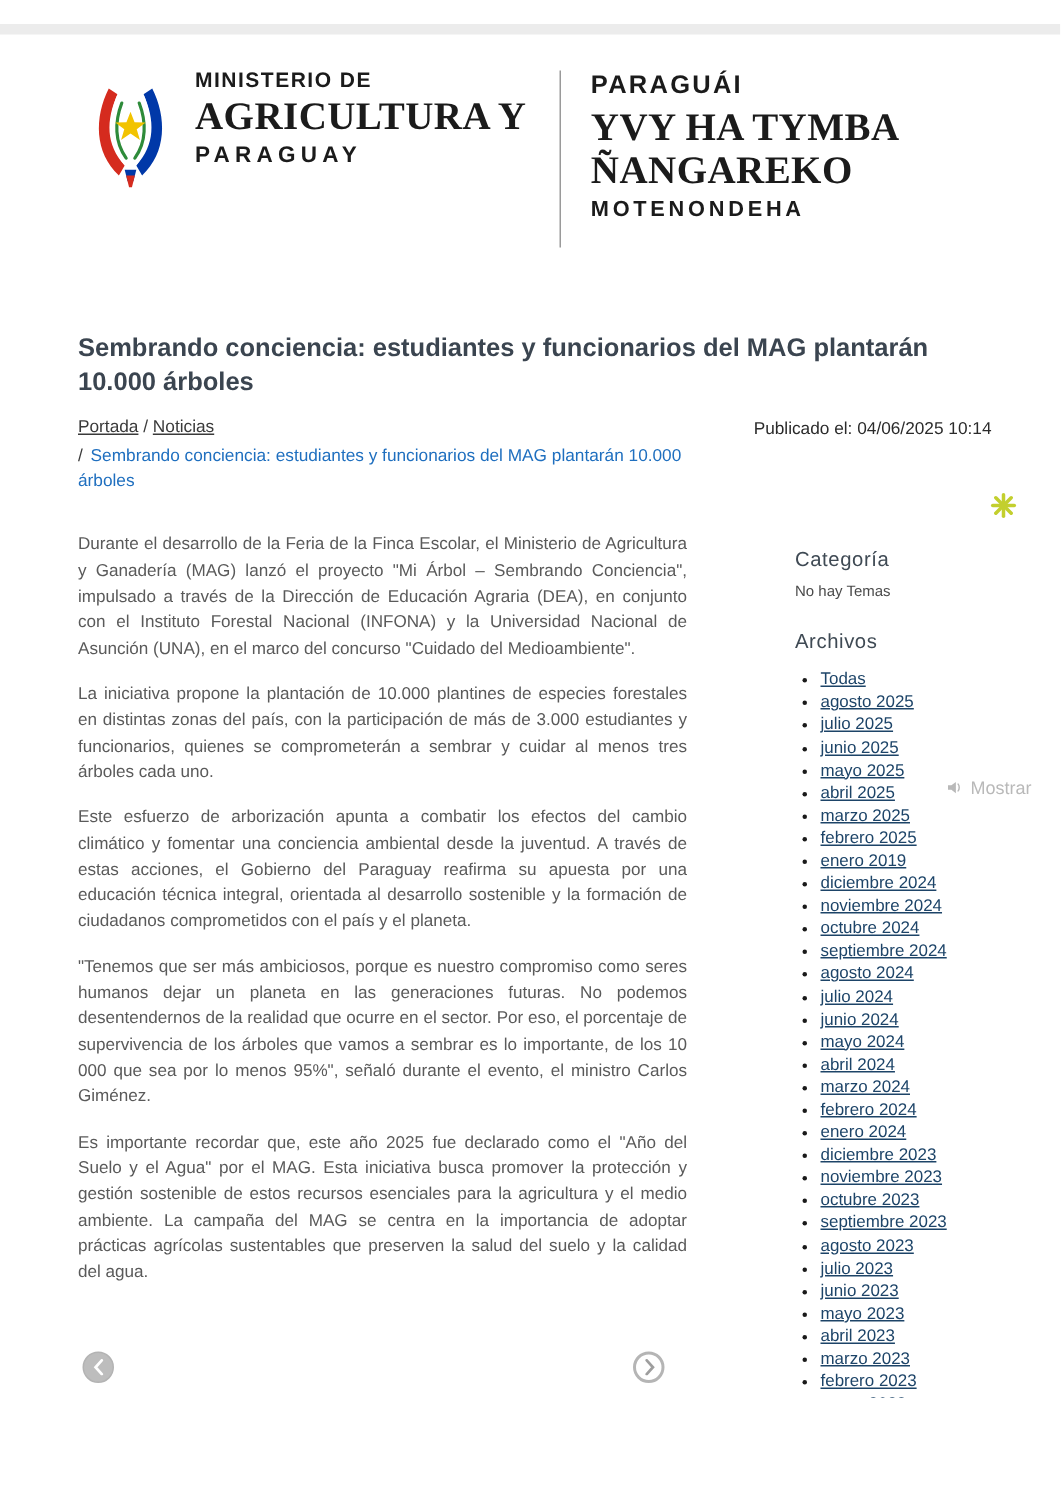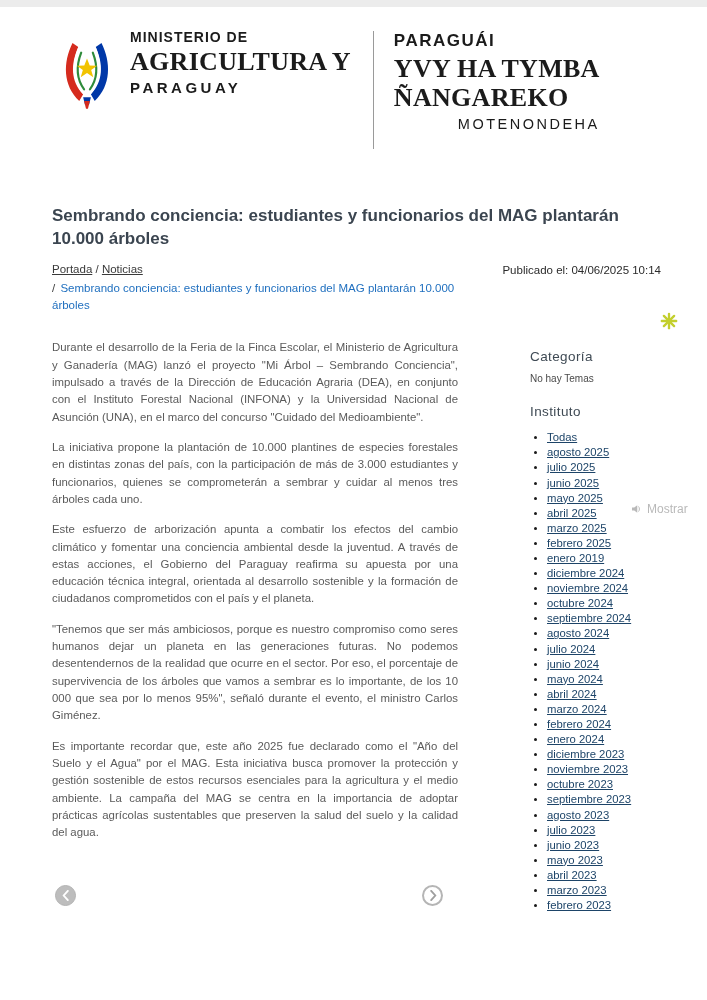--- a/index.html
+++ b/index.html
@@ -1,34 +1,34 @@
 <!DOCTYPE html>
 <html lang="es"><head>
 <meta charset="utf-8">
 <style>
   * { margin:0; padding:0; box-sizing:border-box; }
   html,body { background:#ffffff; }
   body { font-family:"Liberation Sans", sans-serif; }
-  .page { position:relative; width:707px; height:916px; margin:0 auto; background:#ffffff; overflow:hidden; }
+  .page { position:relative; width:707px; height:916px; margin:16px auto; background:#ffffff; overflow:hidden; }
 
   
   .topbar { height:7px; background:#ececec; width:100%; }
 
   
   .site-header { display:flex; align-items:flex-start; padding:22px 0 0 58px; }
   .crest { width:58px; height:80px; flex:0 0 auto; margin-top:4px; }
   .ministry-block { margin-left:14px; color:#1b1b1b; }
   .ministry-block .small-line { font-size:14px; font-weight:700; letter-spacing:1px; margin-bottom:2px; }
   .ministry-block .big-line { font-family:"Liberation Serif", serif; font-size:26px; font-weight:700; line-height:1.12; letter-spacing:0.3px; }
   .ministry-block .country-line { font-size:15px; font-weight:700; letter-spacing:3.5px; margin-top:3px; }
   .header-divider { width:1px; background:#9a9a9a; height:118px; margin:2px 20px 0 22px; }
   .guarani-block { color:#1b1b1b; padding-top:2px; }
   .guarani-block .small-line { font-size:17px; font-weight:700; letter-spacing:1.5px; margin-bottom:3px; }
   .guarani-block .big-line { font-family:"Liberation Serif", serif; font-size:26px; font-weight:700; line-height:1.12; letter-spacing:0.3px; }
-  .guarani-block .bottom-line { font-size:14.5px; font-weight:400; letter-spacing:2.5px; margin-top:4px;text-align:right; }
+  .guarani-block .bottom-line { font-size:14.5px; font-weight:700; letter-spacing:2.5px; margin-top:4px; }
 
   
   .main { padding:56px 46px 0 52px; }
   .article-title { font-size:17px; font-weight:700; color:#3b4550; line-height:1.35; max-width:620px; }
 
   .meta-row { display:flex; justify-content:space-between; align-items:flex-start; margin-top:12px; }
   .breadcrumb { font-size:11.5px; color:#3a3a3a; max-width:430px; }
   .breadcrumb a { color:#3a3a3a; text-decoration:underline; cursor:pointer; }
   .bc-line2 { margin-top:5px; line-height:1.45; }
   .bc-line2 .bc-sep { color:#3a3a3a; text-decoration:none; margin-right:2px; }
@@ -123,21 +123,21 @@
           <p>Durante el desarrollo de la Feria de la Finca Escolar, el Ministerio de Agricultura y Ganadería (MAG) lanzó el proyecto "Mi Árbol – Sembrando Conciencia", impulsado a través de la Dirección de Educación Agraria (DEA), en conjunto con el Instituto Forestal Nacional (INFONA) y la Universidad Nacional de Asunción (UNA), en el marco del concurso "Cuidado del Medioambiente".</p>
           <p>La iniciativa propone la plantación de 10.000 plantines de especies forestales en distintas zonas del país, con la participación de más de 3.000 estudiantes y funcionarios, quienes se comprometerán a sembrar y cuidar al menos tres árboles cada uno.</p>
           <p>Este esfuerzo de arborización apunta a combatir los efectos del cambio climático y fomentar una conciencia ambiental desde la juventud. A través de estas acciones, el Gobierno del Paraguay reafirma su apuesta por una educación técnica integral, orientada al desarrollo sostenible y la formación de ciudadanos comprometidos con el país y el planeta.</p>
           <p>"Tenemos que ser más ambiciosos, porque es nuestro compromiso como seres humanos dejar un planeta en las generaciones futuras. No podemos desentendernos de la realidad que ocurre en el sector. Por eso, el porcentaje de supervivencia de los árboles que vamos a sembrar es lo importante, de los 10 000 que sea por lo menos 95%", señaló durante el evento, el ministro Carlos Giménez.</p>
           <p>Es importante recordar que, este año 2025 fue declarado como el "Año del Suelo y el Agua" por el MAG. Esta iniciativa busca promover la protección y gestión sostenible de estos recursos esenciales para la agricultura y el medio ambiente. La campaña del MAG se centra en la importancia de adoptar prácticas agrícolas sustentables que preserven la salud del suelo y la calidad del agua.</p>
         </article>
 
       <aside class="sidebar">
         <div class="side-heading">Categoría</div>
         <div class="side-empty">No hay Temas</div>
-        <div class="side-heading archives">Instituto</div>
+        <div class="side-heading archives">Archivos</div>
         <ul class="archives-list">
             <li><a href="#">Todas</a></li>
             <li><a href="#">agosto 2025</a></li>
             <li><a href="#">julio 2025</a></li>
             <li><a href="#">junio 2025</a></li>
             <li><a href="#">mayo 2025</a></li>
             <li><a href="#">abril 2025</a></li>
             <li><a href="#">marzo 2025</a></li>
             <li><a href="#">febrero 2025</a></li>
             <li><a href="#">enero 2019</a></li>

